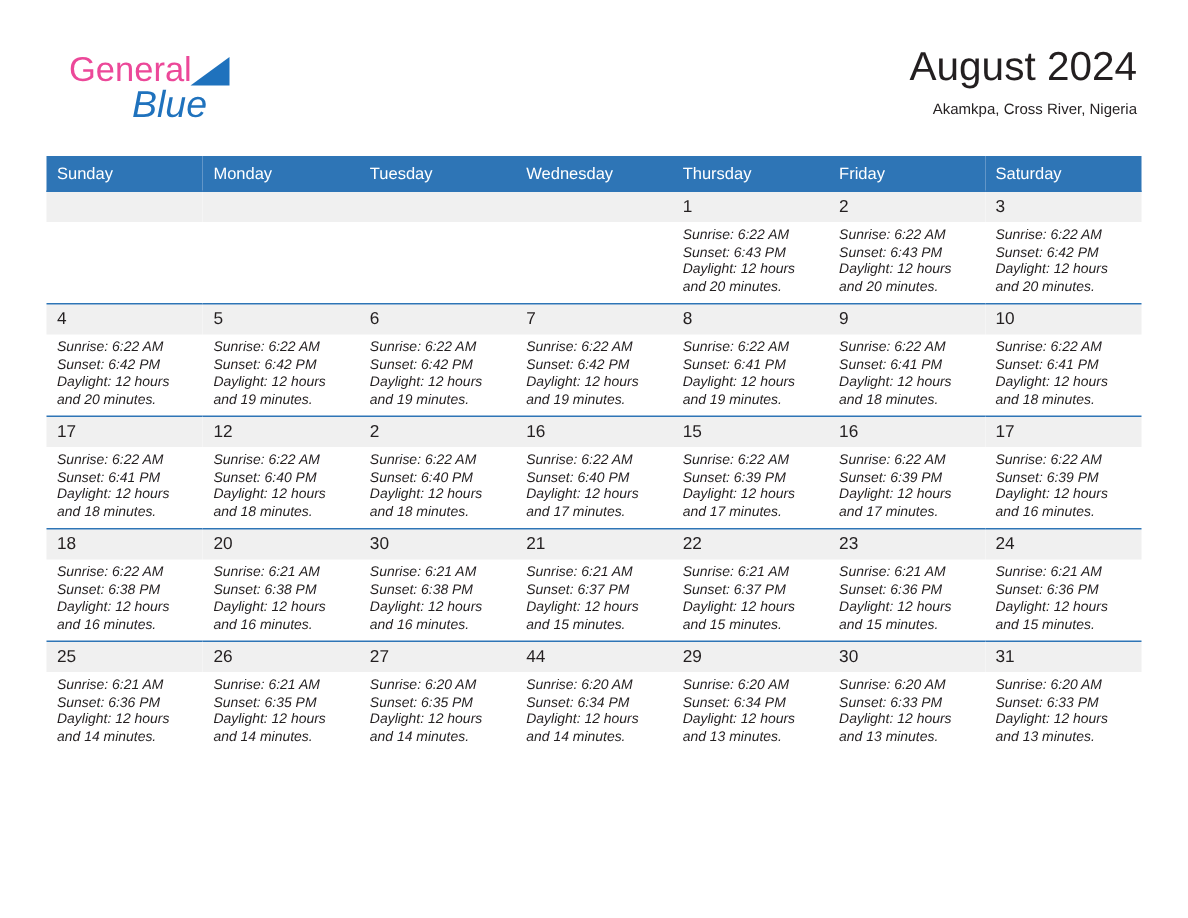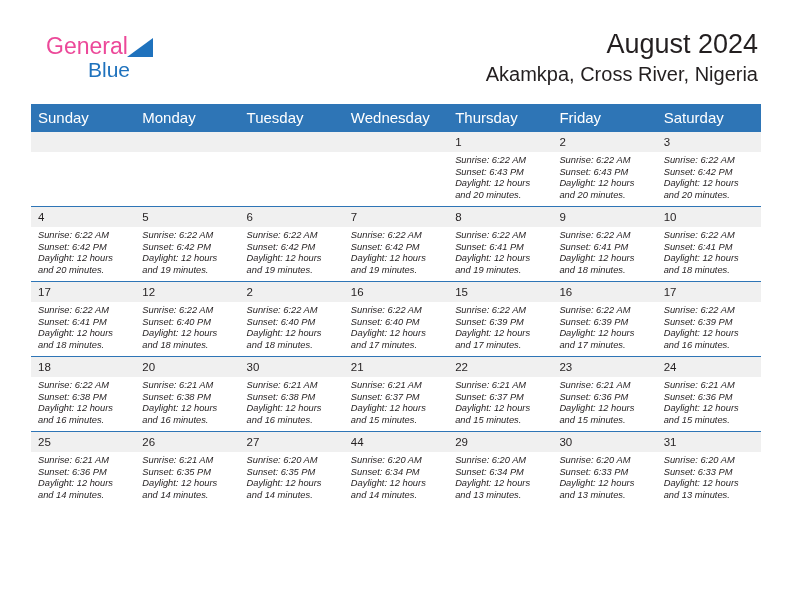--- a/index.html
+++ b/index.html
@@ -48,58 +48,59 @@
     width: 0;
     height: 0;
     border-style: solid;
     border-width: 0 0 19px 26px;
     border-color: transparent transparent #1f72bd transparent;
     vertical-align: -3px;
     margin-left: -1px;
   }
   .logo-blue {
     display: block;
-    font-size: 21px;
+    font-size: 25px;
     color: #1f72bd;
     line-height: 21px;
     margin-top: 1px;
     margin-left: 54px;
+    font-style: italic;
   }
   .title-wrap {
     position: absolute;
     right: 0;
     top: 0;
     text-align: right;
   }
   .cal-title {
     font-size: 27px;
     color: #231f20;
     line-height: 32px;
     font-weight: normal;
   }
   .cal-sub {
-    font-size: 20px;
+    font-size: 10px;
     color: #231f20;
     line-height: 18px;
     margin-top: 5px;
   }
 
   
   .cal {
     position: absolute;
     left: 31px;
     top: 104px;
     width: 730px;
     border-collapse: collapse;
     table-layout: fixed;
   }
   .cal th {
     background: #2e75b6;
     color: #ffffff;
-    font-size: 15px;
+    font-size: 11px;
     font-weight: normal;
     text-align: left;
     padding: 5px 0 5px 7px;
     height: 13px;
     border: none;
   }
   .cal td {
     vertical-align: top;
     padding: 0;
     border-top: 1.6px solid #2e75b6;

